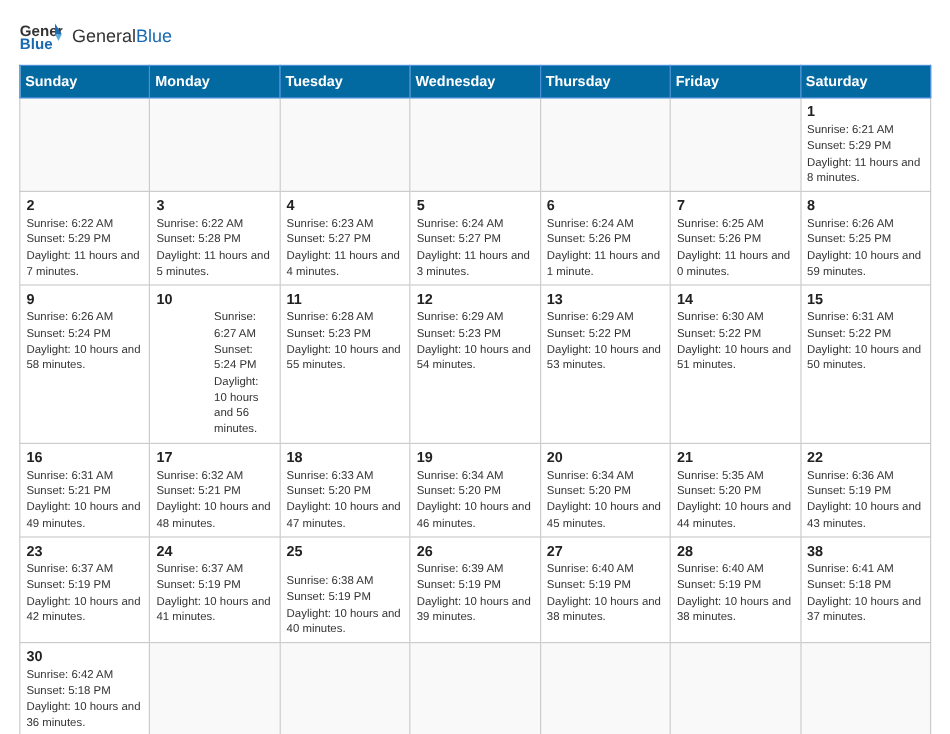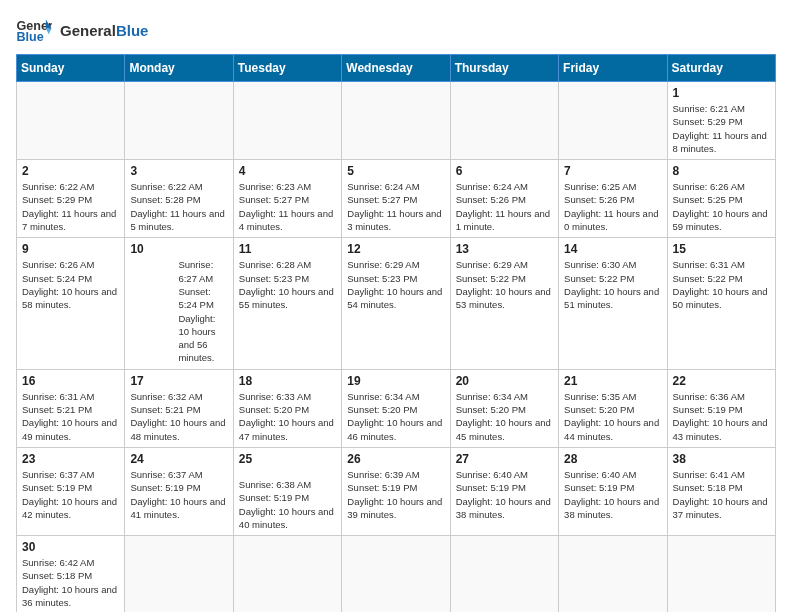--- a/index.html
+++ b/index.html
@@ -85,21 +85,21 @@
 
 <div class="header">
   <div class="logo">
     <svg class="logo-icon" viewBox="0 0 50 40">
       <text x="0" y="20" font-size="18" font-weight="bold" fill="#333">General</text>
       <text x="0" y="36" font-size="18" font-weight="bold" fill="#1a6ab1">Blue</text>
       <polygon points="42,5 50,18 42,18" fill="#1a6ab1"></polygon>
       <polygon points="42,18 50,18 46,26" fill="#5baee0"></polygon>
     </svg>
     <div style="margin-left:4px;">
-      <div style="font-size:15px;font-weight:bold;color:#333;">
+      <div style="font-size:15px;font-weight:normal;color:#333;">
         <span style="color:#333;">General</span><span style="color:#1a6ab1;">Blue</span>
       </div>
     </div>
   </div>
 </div>
 
 <table class="calendar">
   <thead>
     <tr>
     <th>Sunday</th>

